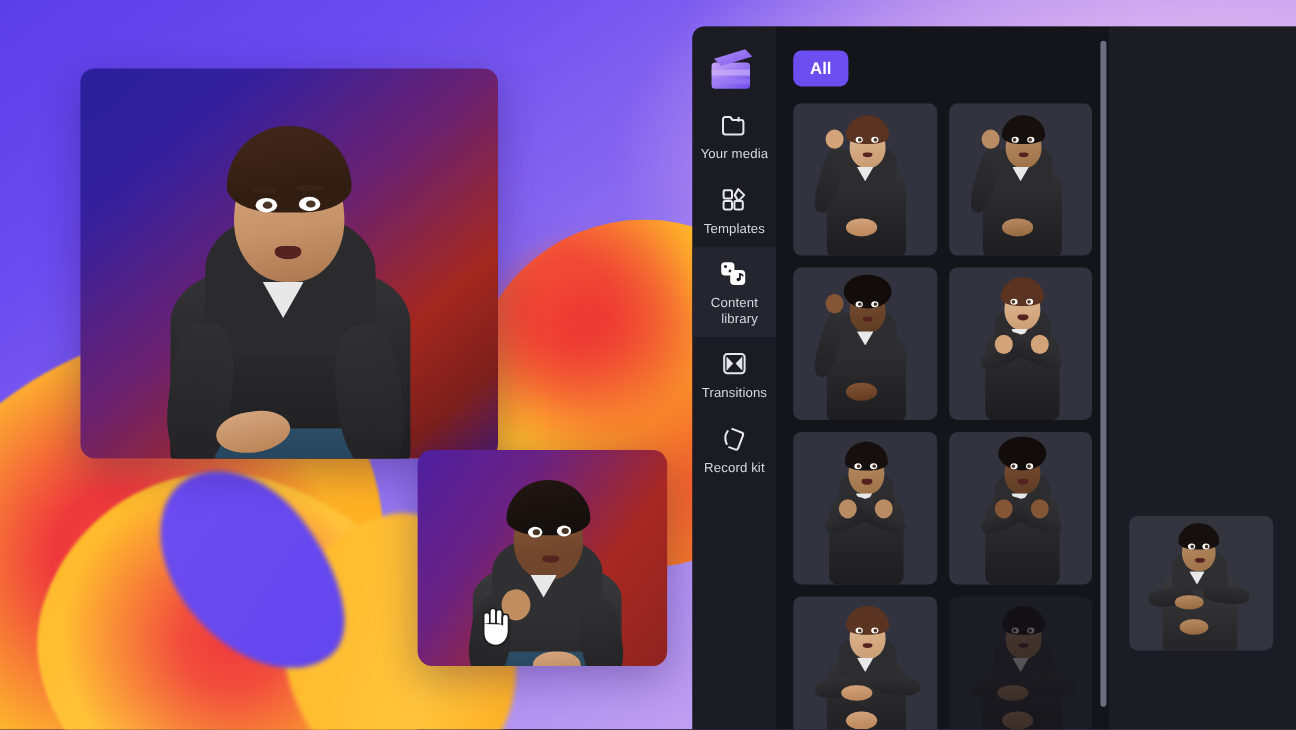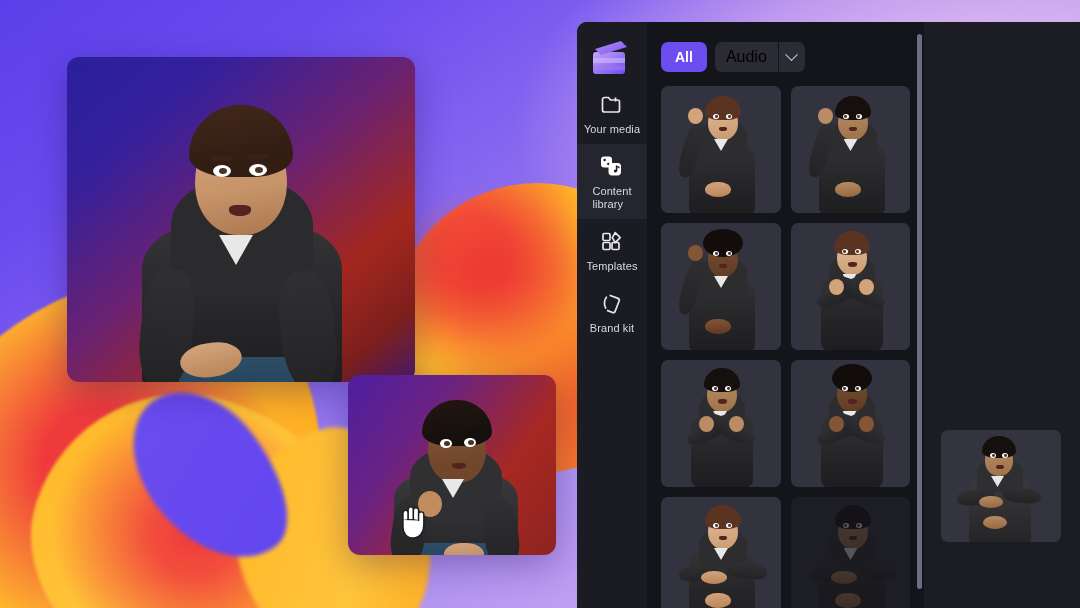--- a/index.html
+++ b/index.html
@@ -190,21 +190,21 @@
   .rail-ico {
     width: 26px; height: 26px;
     display: flex; align-items: center; justify-content: center;
     margin-bottom: 6px;
   }
   .rail-ico svg { display:block; }
   .rail-label {
     font-size: 11px;
     line-height: 13px;
     color: #d8d8de;
-    text-align: left;
+    text-align: right;
     letter-spacing: .1px;
     white-space: pre-line;
   }
 
   
   .library {
     position: relative;
     width: 277px;
     flex: 0 0 277px;
     background: #14141b;
@@ -399,72 +399,76 @@
         <span class="rail-ico">
           <svg width="24" height="22" viewBox="0 0 24 22" fill="none" stroke="#e6e6ec" stroke-width="1.7">
             <path d="M2.5 6.5a2 2 0 0 1 2-2h4l2 2.5h7a2 2 0 0 1 2 2v8a2 2 0 0 1-2 2h-13a2 2 0 0 1-2-2z" stroke-linejoin="round"></path>
             <path d="M15.5 4.5v4"></path>
           </svg>
         </span>
         <span class="rail-label">Your media</span>
       </div>
 
 
+      <div class="rail-item">
+        <span class="rail-ico">
+          <svg width="24" height="22" viewBox="0 0 24 22" fill="none" stroke="#e6e6ec" stroke-width="1.7">
+            <rect x="3" y="3.5" width="7" height="7" rx="1.2"></rect>
+            <rect x="3" y="12.5" width="7" height="7" rx="1.2"></rect>
+            <rect x="12" y="12.5" width="7" height="7" rx="1.2"></rect>
+            <path d="M15.2 2.6 L20.2 7.6 L15.2 12.6 L12.3 7.6 Z" stroke-linejoin="round"></path>
+          </svg>
+        </span>
+        <span class="rail-label">Templates</span>
+      </div>
+
       <div class="rail-item active">
         <span class="rail-ico">
           <svg width="26" height="24" viewBox="0 0 26 24">
             <rect x="2" y="2.5" width="11" height="11" rx="3" fill="#ffffff"></rect>
             <circle cx="5.6" cy="6.1" r="1.25" fill="#1b1b23"></circle>
             <circle cx="9.4" cy="9.9" r="1.25" fill="#1b1b23"></circle>
             <rect x="9.5" y="9" width="12.5" height="12.5" rx="3.4" fill="#ffffff"></rect>
             <path d="M17.6 12.3v4.4" stroke="#1b1b23" stroke-width="1.5" stroke-linecap="round"></path>
             <circle cx="16.3" cy="16.9" r="1.5" fill="#1b1b23"></circle>
             <path d="M17.6 12.4c1.2.1 2 .6 2.4 1.3" stroke="#1b1b23" stroke-width="1.4" stroke-linecap="round" fill="none"></path>
           </svg>
         </span>
         <span class="rail-label">Content
 library</span>
       </div>
 
+
       <div class="rail-item">
         <span class="rail-ico">
           <svg width="24" height="22" viewBox="0 0 24 22" fill="none" stroke="#e6e6ec" stroke-width="1.7">
-            <rect x="3" y="3.5" width="7" height="7" rx="1.2"></rect>
-            <rect x="3" y="12.5" width="7" height="7" rx="1.2"></rect>
-            <rect x="12" y="12.5" width="7" height="7" rx="1.2"></rect>
-            <path d="M15.2 2.6 L20.2 7.6 L15.2 12.6 L12.3 7.6 Z" stroke-linejoin="round"></path>
+            <rect x="3.5" y="3" width="17" height="16" rx="2.6"></rect>
+            <path d="M5.4 5 L11 11 L5.4 17 Z" fill="#e6e6ec" stroke="none"></path>
+            <path d="M18.6 5 L13 11 L18.6 17 Z" fill="#e6e6ec" stroke="none"></path>
           </svg>
         </span>
-        <span class="rail-label">Templates</span>
-      </div>
-
-
+        <span class="rail-label">Transitions</span>
+      </div>
 
       <div class="rail-item">
         <span class="rail-ico">
           <svg width="24" height="24" viewBox="0 0 24 24" fill="none" stroke="#e6e6ec" stroke-width="1.7">
             <path d="M9.6 4.2 L18 7.4 a2 2 0 0 1 1.1 2.6 l-4 10.4 a2 2 0 0 1-2.6 1.1 L7 19.4" stroke-linejoin="round"></path>
             <path d="M6.4 6.2 C4.2 9.2 4 13.6 5.6 17" stroke-linecap="round"></path>
           </svg>
         </span>
-        <span class="rail-label">Brand kit</span>
+        <span class="rail-label">Record kit</span>
       </div>
     </nav>
 
     <section class="library">
 
       <div class="lib-toolbar">
         <div class="chip chip-all">All</div>
 
-        <div class="chip-split">
-          <span class="chip-label">Audio</span>
-          <span class="chip-caret">
-              <i class="caret"></i>
-            </span>
-        </div>
 
       </div>
 
       <div class="grid">
 
         <div class="thumb">
           <div class="figure">
             <div class="fig-body" style="left:28px;top:52px;width:66px;height:78px;"></div>
             <div class="fig-hood" style="left:38px;top:34px;width:48px;height:38px;background:#2d2d30;"></div>
             <div class="fig-head" style="left:47px;top:16px;width:30px;height:38px;background:linear-gradient(170deg,#e3bd98,#c79a70);"></div>

